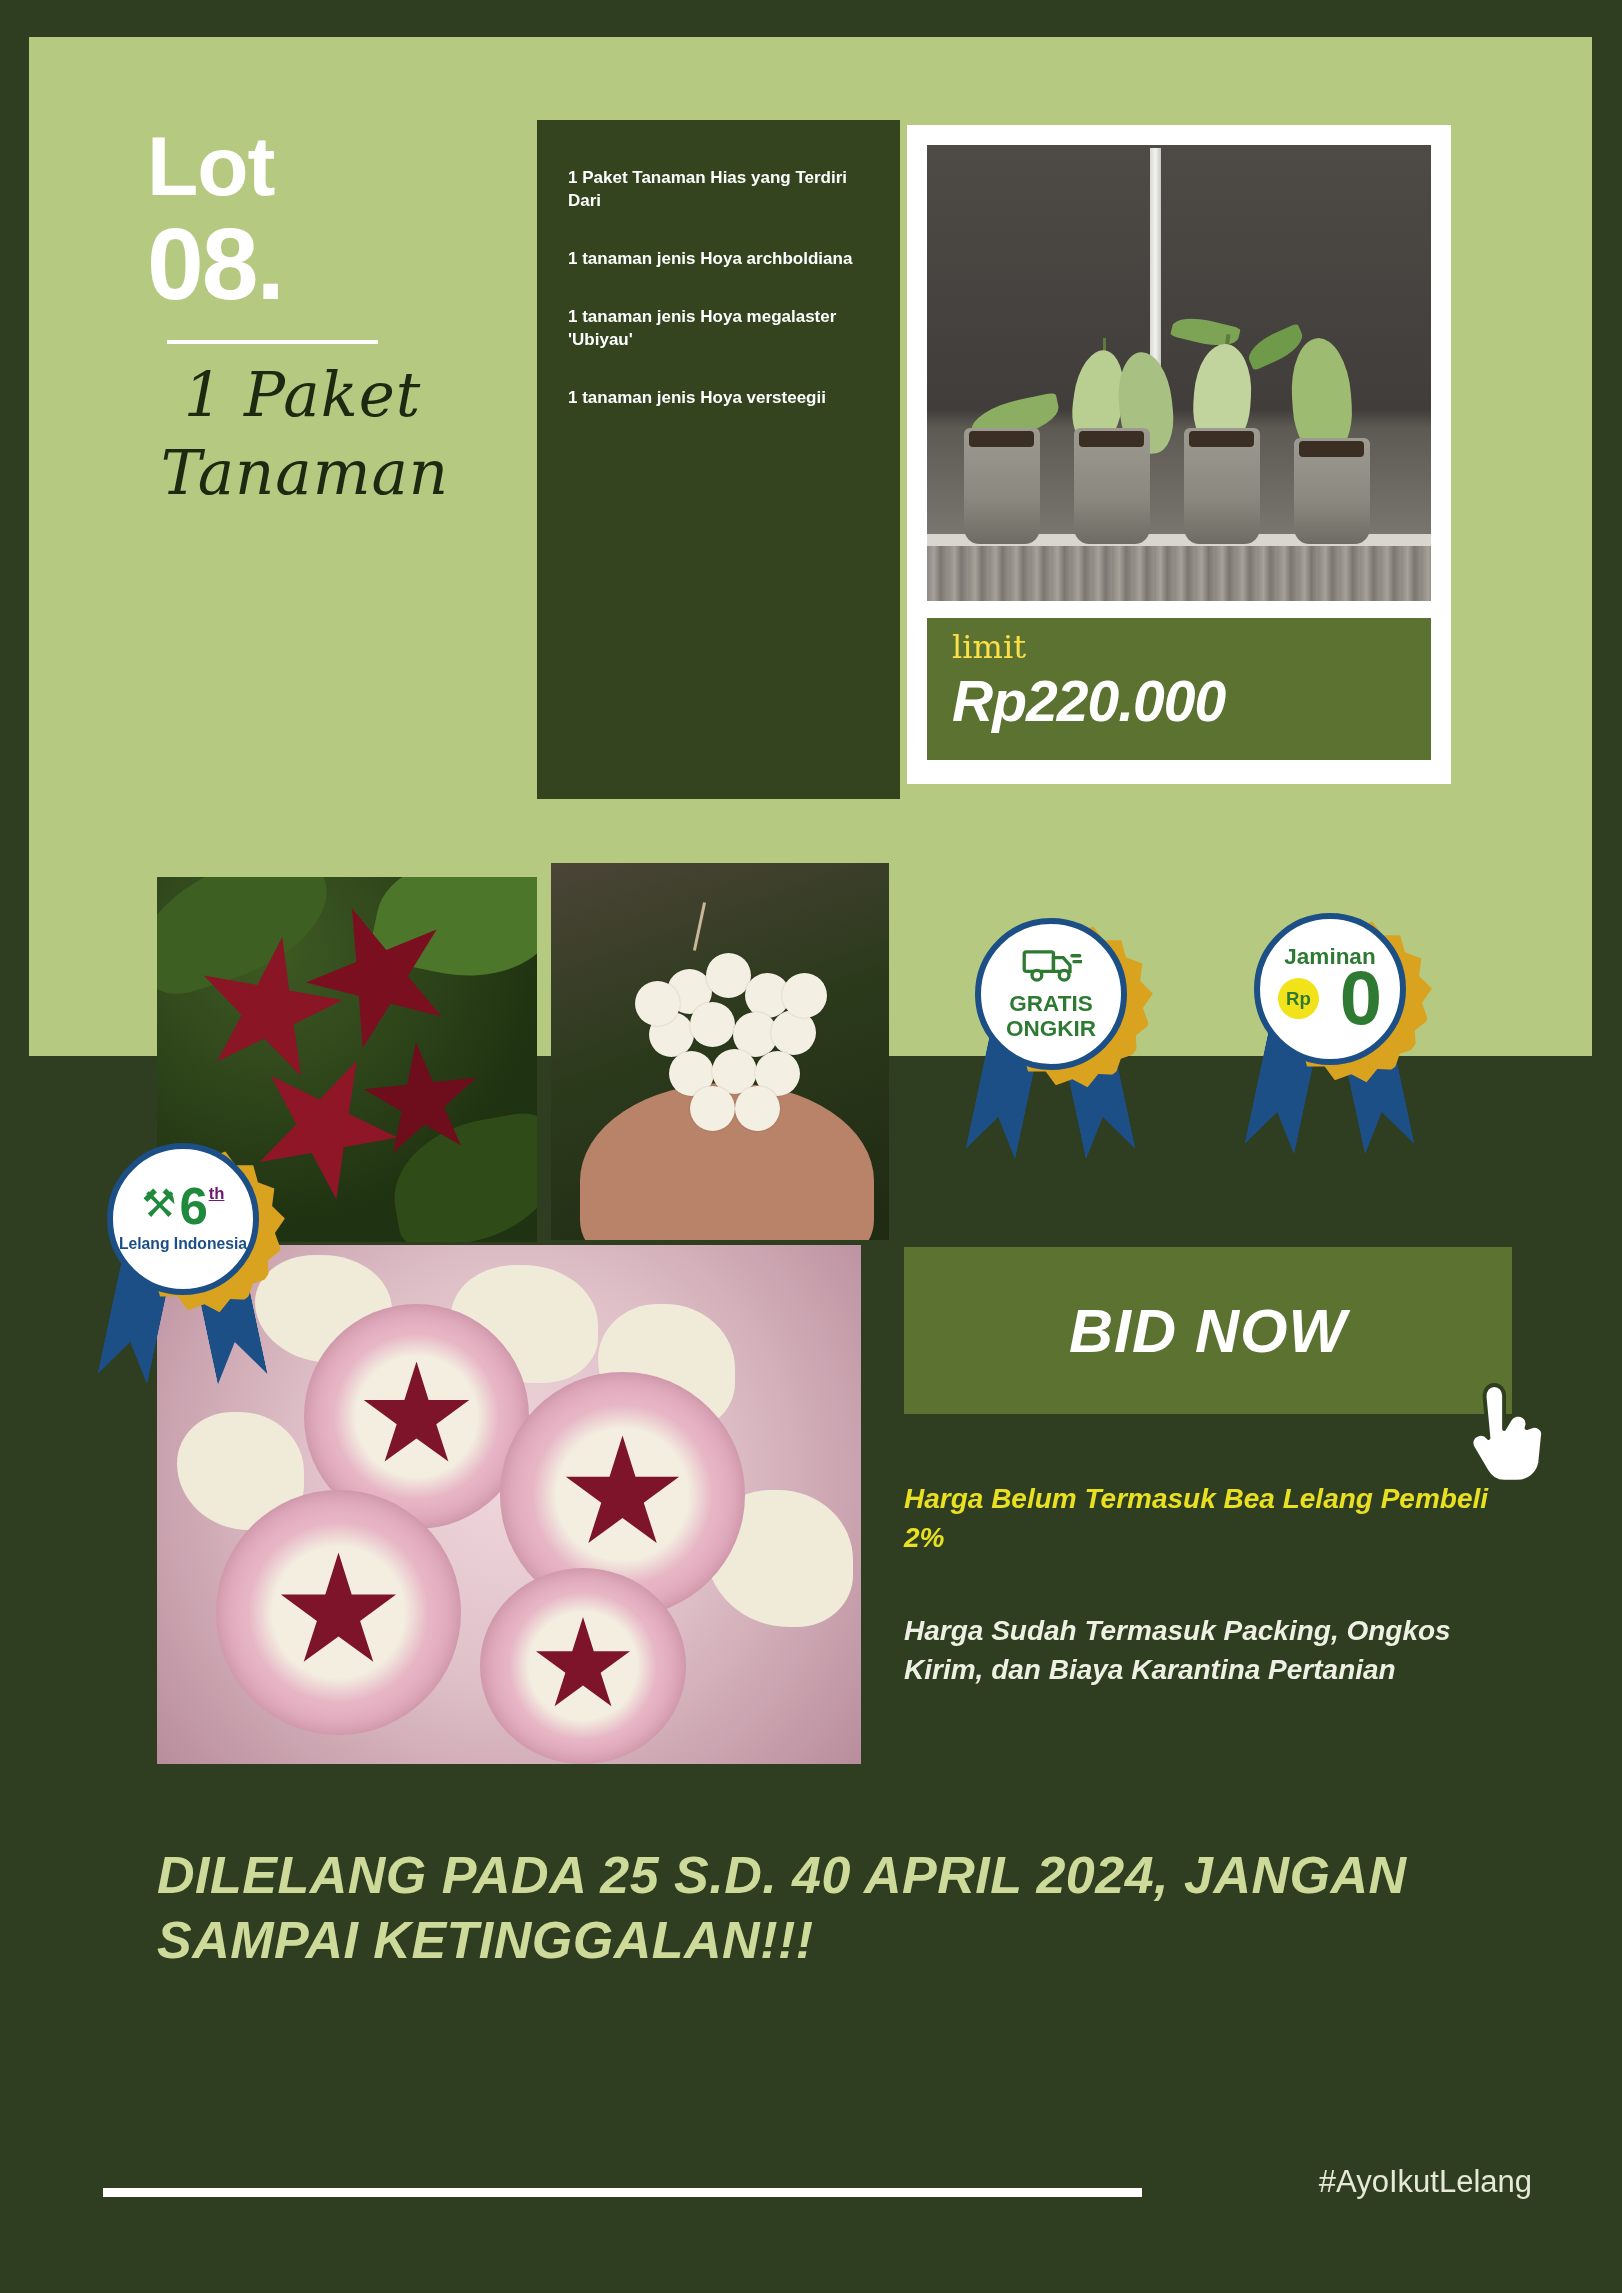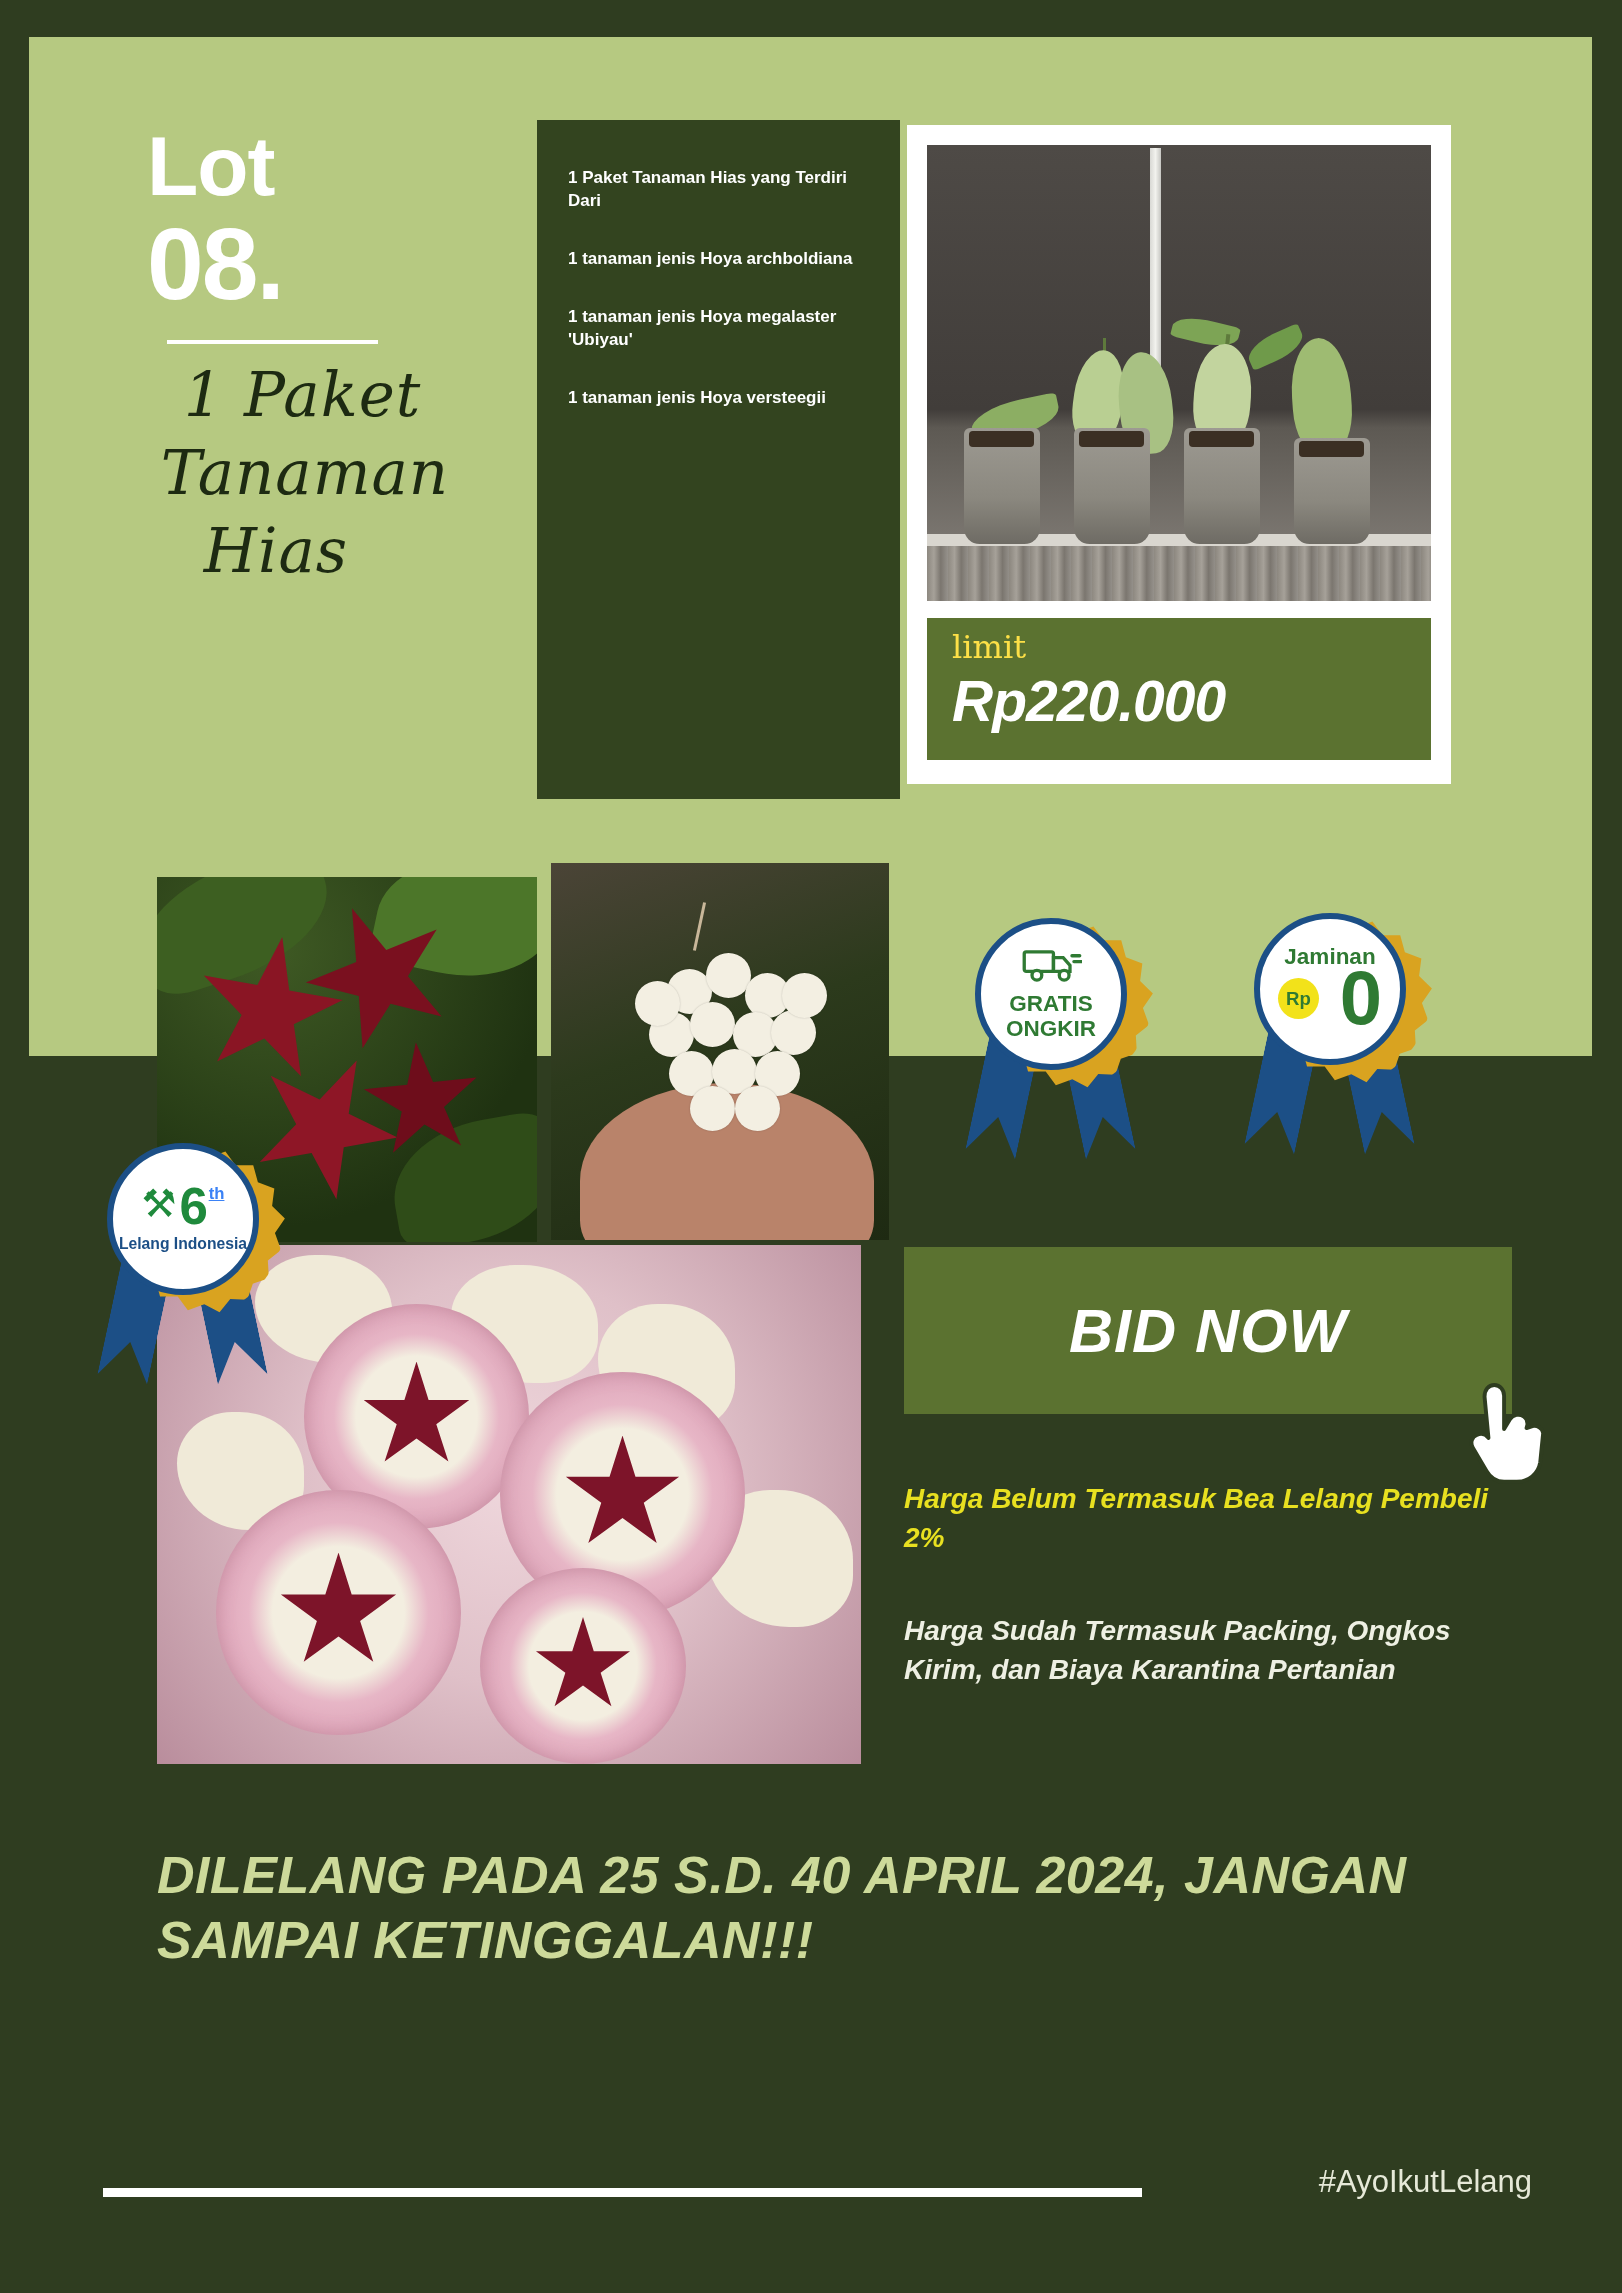--- a/index.html
+++ b/index.html
@@ -359,21 +359,21 @@
   }
   .lelang-logo-num {
     font-size: 51px;
     font-weight: bold;
     color: #1f8a3c;
     line-height: 0.9;
     letter-spacing: -2px;
   }
   .lelang-th {
     font-size: 16.7px;
-    color: #3b82f6;
+    color: #701a75;
     font-weight: bold;
     text-decoration: underline;
   }
   .lelang-caption {
     font-size: 15.7px;
     font-weight: bold;
     color: #1c4f86;
     margin-top: 4.9px;
   }
 
@@ -464,21 +464,20 @@
 
 <div class="top-panel"></div>
 
 <div class="lot-block">
   <div class="lot-word">Lot</div>
   <div class="lot-number">08.</div>
   <div class="lot-rule"></div>
   <div class="lot-script">
     <div>1 Paket</div>
     <div>Tanaman</div>
-    <div>Hias</div>
   </div>
 </div>
 
 <div class="desc-box">
   <div class="desc-item">1 Paket Tanaman Hias yang Terdiri Dari</div>
   <div class="desc-item">1 tanaman jenis Hoya archboldiana</div>
   <div class="desc-item">1 tanaman jenis Hoya megalaster 'Ubiyau'</div>
   <div class="desc-item">1 tanaman jenis Hoya versteegii</div>
 </div>
 

